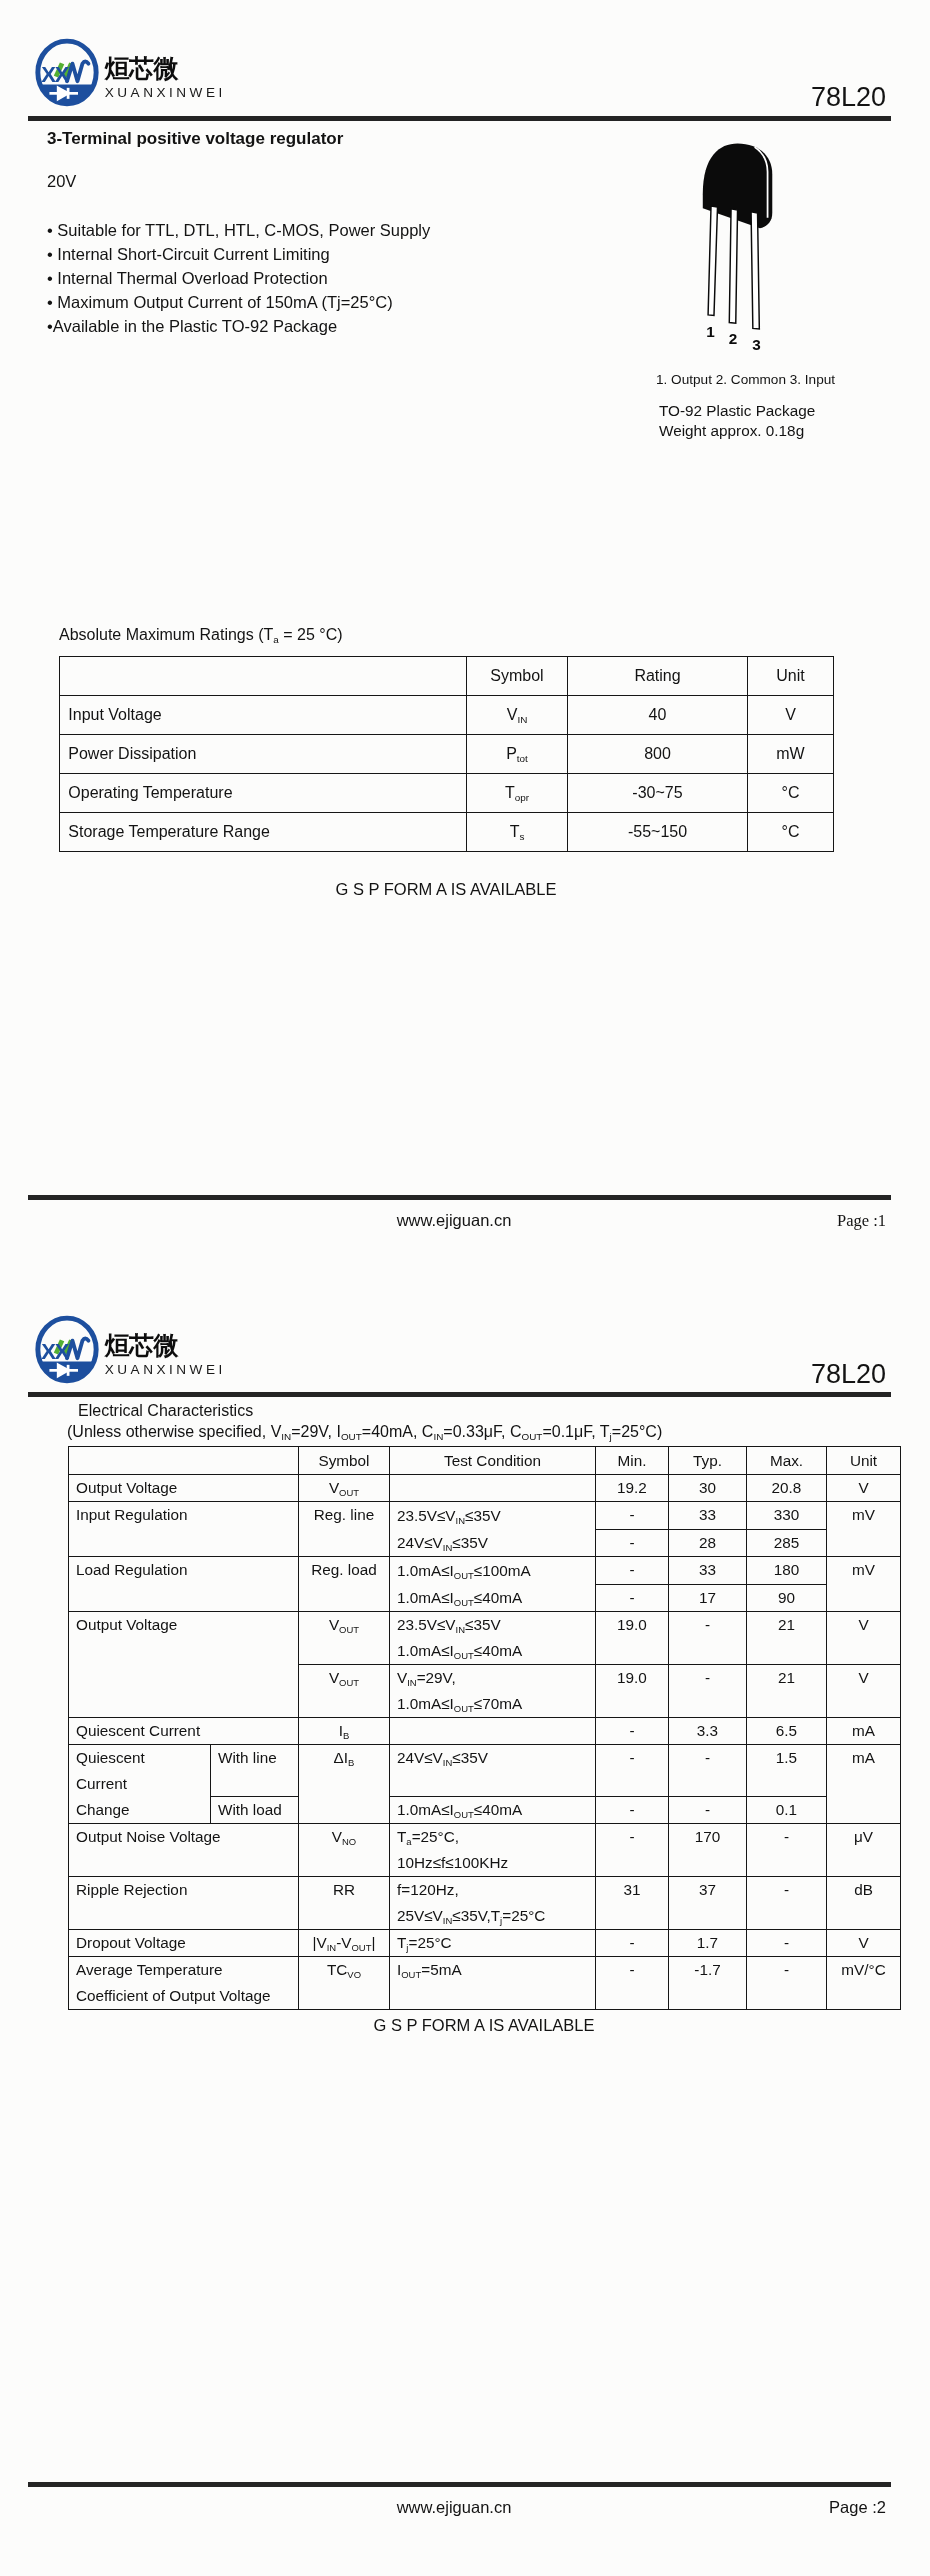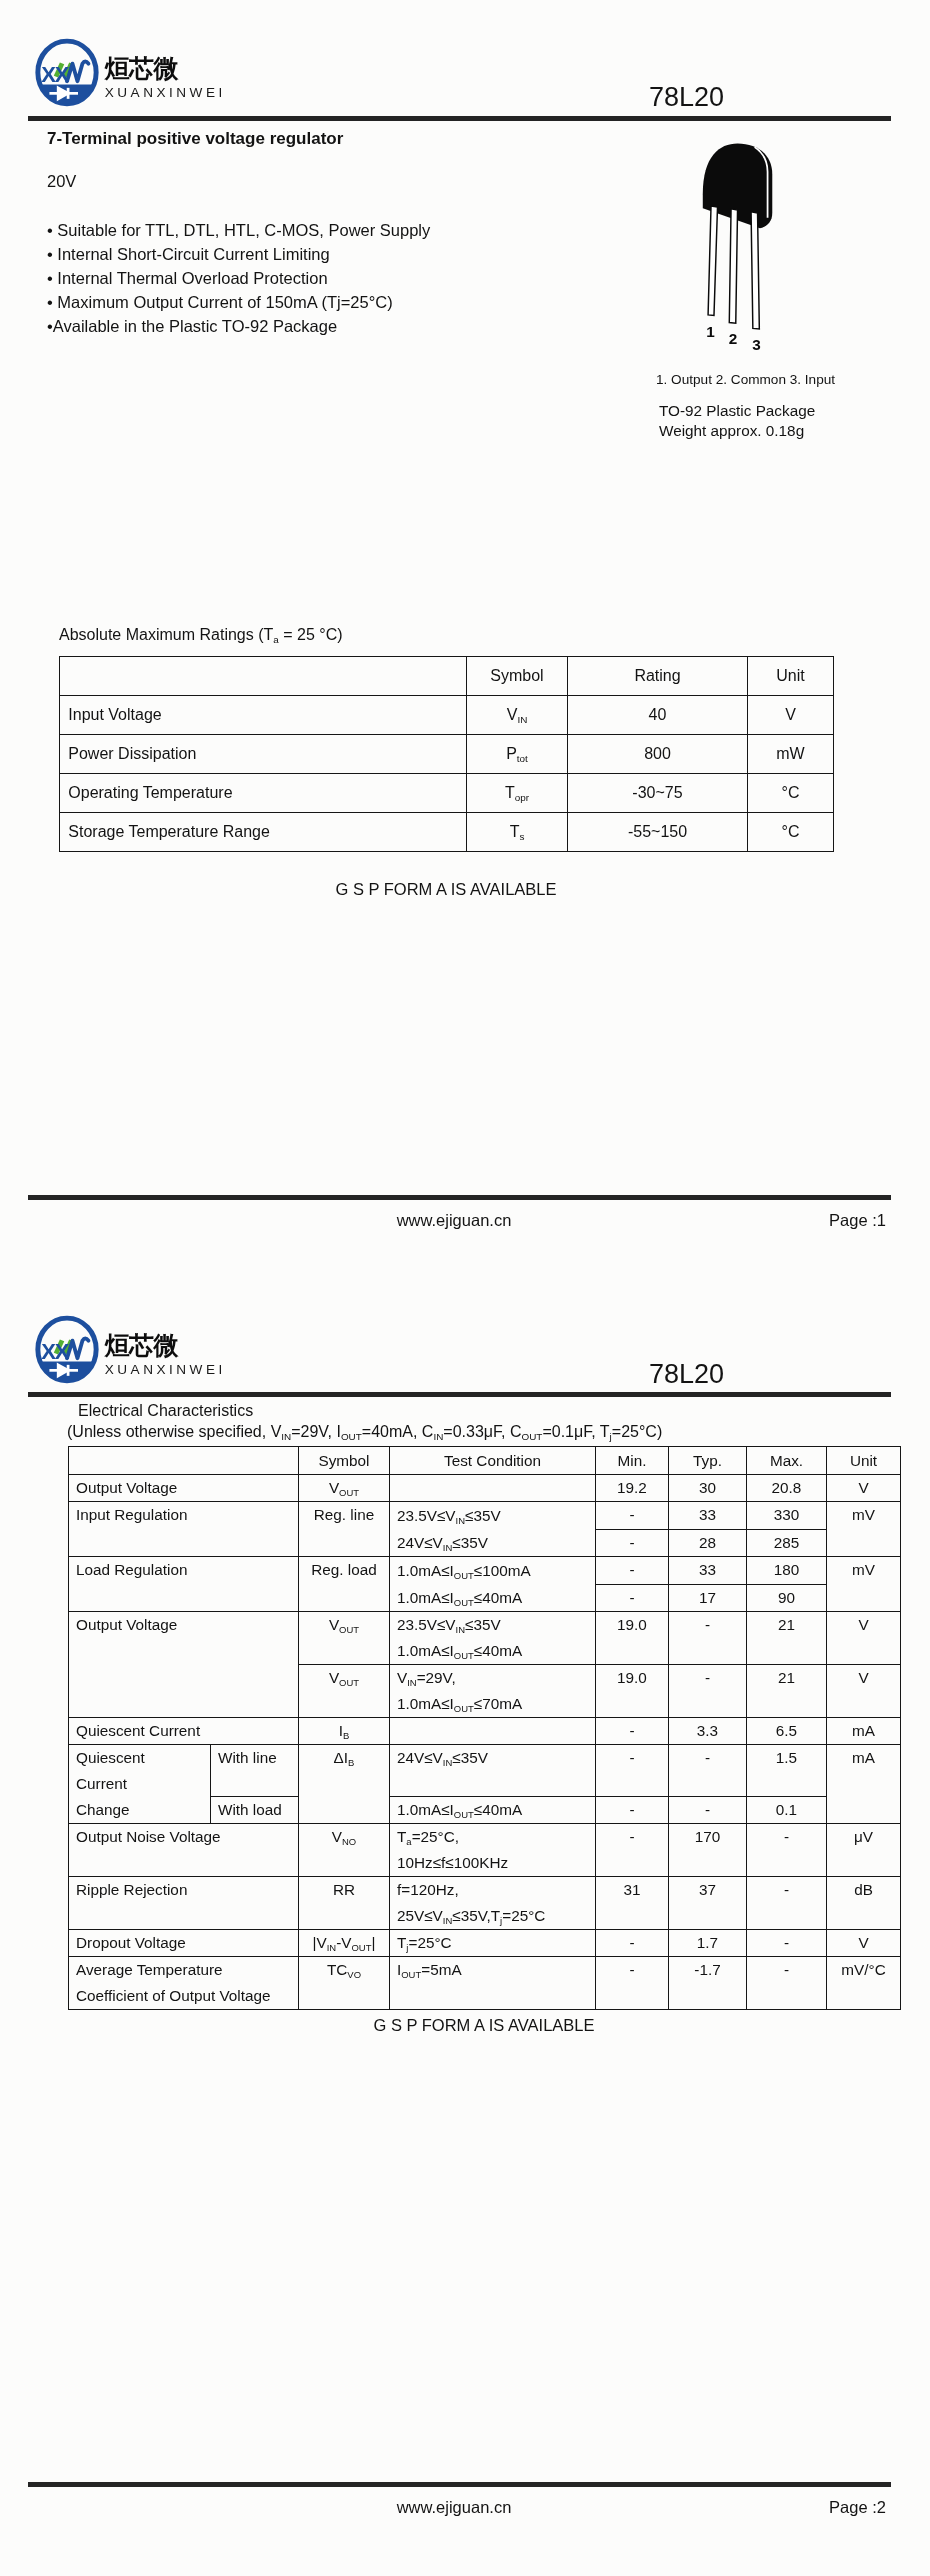--- a/index.html
+++ b/index.html
@@ -6,21 +6,21 @@
   html,body{margin:0;padding:0;background:#e8e8e8;}
   .canvas{position:relative;width:930px;height:2576px;background:#fcfcfb;
           font-family:"Liberation Sans",sans-serif;color:#131313;overflow:hidden;}
   .abs{position:absolute;}
   .rule{position:absolute;left:28px;width:863px;height:4.7px;background:#242424;}
   
   .logo{position:absolute;left:34px;display:flex;align-items:flex-start;}
   .ltxt{margin-left:4.7px;}
   .lcn{font-size:25px;font-weight:bold;letter-spacing:-0.6px;line-height:34px;margin-top:14px;color:#0d0d0d;}
   .len{font-size:13.6px;letter-spacing:3.5px;line-height:15.3px;color:#1a1a1a;}
-  .pn{position:absolute;left:649px;width:237px;font-size:27px;line-height:28px;}
+  .pn{position:absolute;left:649px;width:237px;text-align:right;font-size:27px;line-height:28px;}
   .h1{font-size:17px;font-weight:bold;line-height:19px;}
   .body-text{font-size:16.5px;line-height:19px;}
   .feature{font-size:16.5px;line-height:24px;white-space:pre;}
   .figcap{font-size:13.6px;line-height:16.5px;}
   .pkg{font-size:15.3px;line-height:20px;}
   .tbl-title{font-size:16px;font-weight:normal;}
   .gsp{font-size:16.5px;font-weight:normal;text-align:center;}
   .footer-url{font-size:16.5px;text-align:center;}
   .footer-page{position:absolute;left:761px;width:125px;text-align:right;font-size:16.5px;}
   sub{font-size:0.62em;vertical-align:-0.28em;line-height:0;}
@@ -69,21 +69,21 @@
     </svg>
     <div class="ltxt">
       <div class="lcn">烜芯微</div>
       <div class="len">XUANXINWEI</div>
     </div>
   </div>
 
   <div class="pn abs" style="top:83px;">78L20</div>
   <div class="rule" style="top:116px;"></div>
 
-  <div class="h1 abs" style="left:47px;top:129px;">7-Terminal positive voltage regulator</div>
+  <div class="h1 abs" style="left:47px;top:129px;">3-Terminal positive voltage regulator</div>
   <div class="body-text abs" style="left:47px;top:172px;">20V</div>
 
   <div class="abs" style="left:47px;top:218px;">
     <div class="feature">• Suitable for TTL, DTL, HTL, C-MOS, Power Supply</div>
     <div class="feature">• Internal Short-Circuit Current Limiting</div>
     <div class="feature">• Internal Thermal Overload Protection</div>
     <div class="feature">• Maximum Output Current of 150mA (Tj=25°C)</div>
     <div class="feature">•Available in the Plastic TO-92 Package</div>
   </div>
 
@@ -146,21 +146,21 @@
       <td class="c">-55~150</td>
       <td class="c">°C</td>
     </tr>
   </tbody>
     </table>
 
   <div class="gsp abs" style="left:59px;top:880px;width:774px;">G S P FORM A IS AVAILABLE</div>
 
   <div class="rule" style="top:1195px;"></div>
   <div class="footer-url abs" style="left:59px;top:1211px;width:790px;">www.ejiguan.cn</div>
-  <div class="footer-page" style="top:1211px;">Page :1</div>
+  <div class="footer-page" style="top:1211px;font-family:Liberation Serif, serif;">Page :1</div>
 
   <div class="logo" style="top:1314px;">
     <svg width="66" height="72" viewBox="0 0 120 126">
       <defs>
           <clipPath id="bowl2">
             <rect x="0" y="84" width="120" height="42"></rect>
           </clipPath>
         </defs>
       <ellipse cx="60" cy="62" rx="53" ry="57" fill="none" stroke="#1d4f9e" stroke-width="9"></ellipse>
       <ellipse cx="60" cy="62" rx="53" ry="57" fill="#1d4f9e" clip-path="url(#bowl2)"></ellipse>

